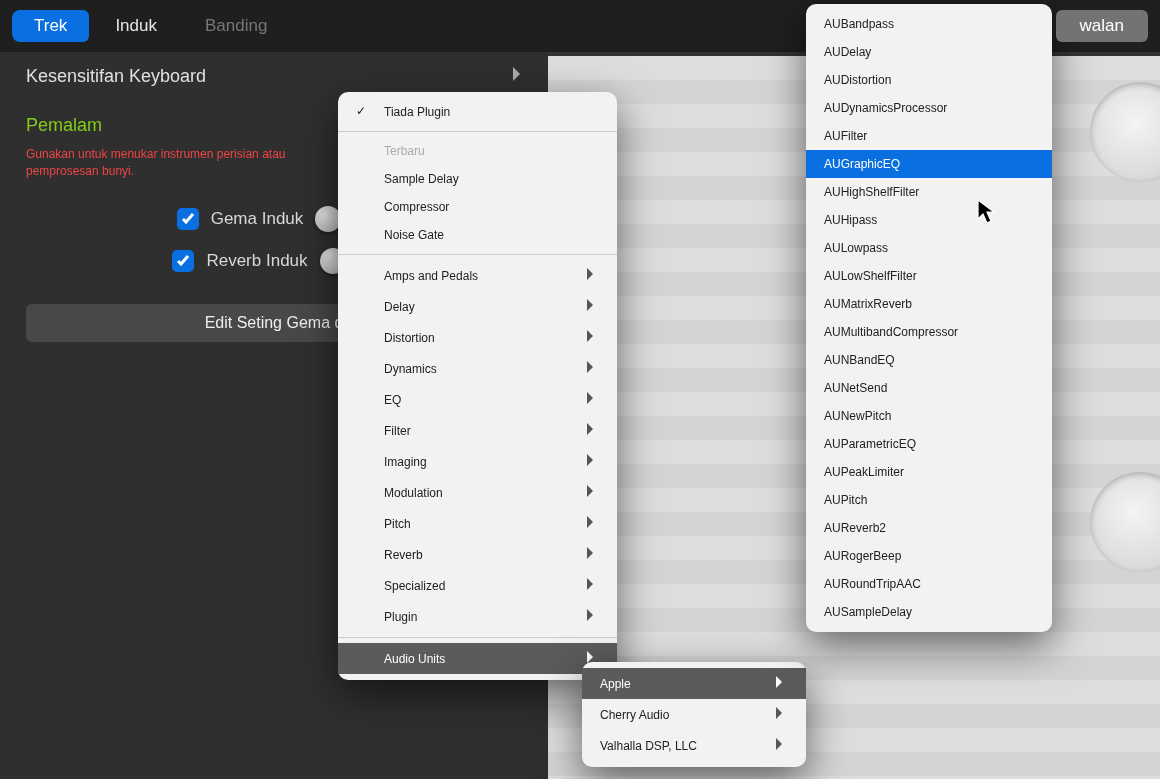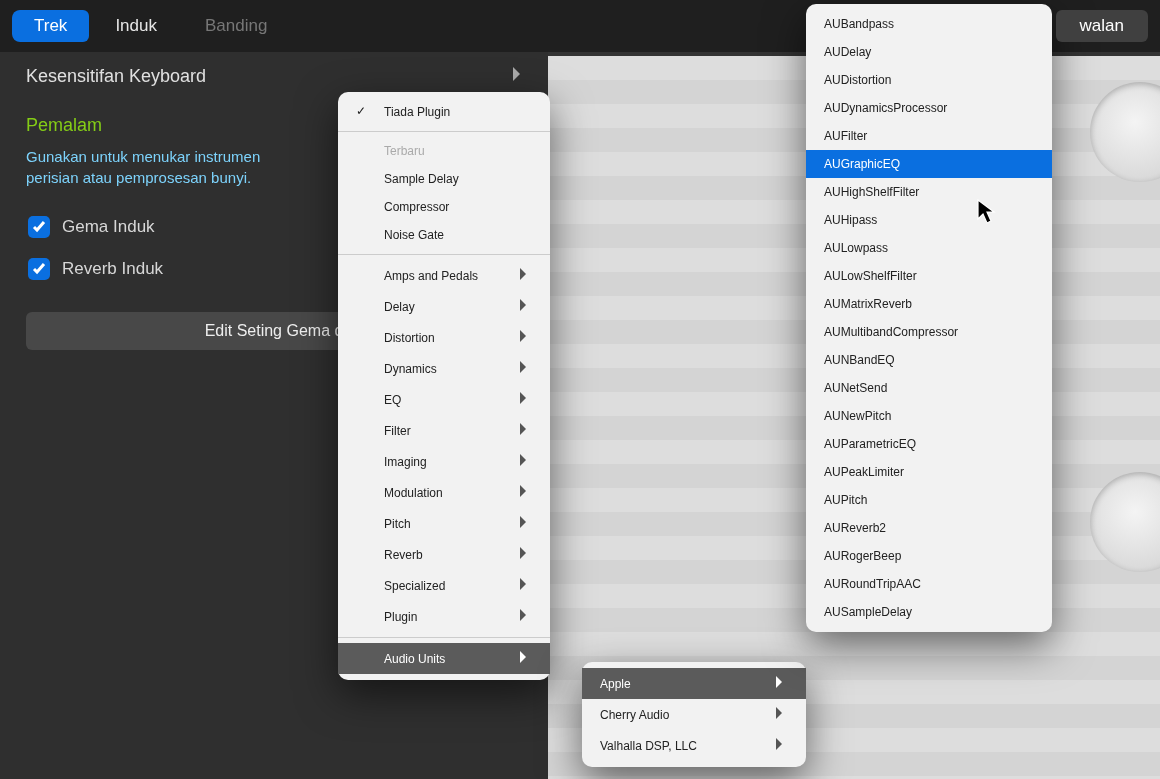--- a/index.html
+++ b/index.html
@@ -4,36 +4,36 @@
 <style>
   * { margin: 0; padding: 0; box-sizing: border-box; font-family: -apple-system, "Helvetica Neue", Arial, sans-serif; }
   body { width: 1160px; height: 779px; background: #2a2a2a; overflow: hidden; position: relative; }
 
   
   .topbar { height: 52px; display: flex; justify-content: space-between; align-items: center; padding: 8px 12px; background: #1f1f1f; }
   .tab-group { display: flex; gap: 4px; border-radius: 8px; overflow: hidden; }
   .tab { padding: 6px 22px; color: #e6e6e6; font-size: 17px; border-radius: 6px; cursor: pointer; }
   .tab.active { background: #0a6fe0; color: #fff; font-weight: 500; }
   .tab.dim { color: #777; }
-  .kawalan-btn { padding: 6px 24px; background: #404040; color: #fff; border-radius: 6px; font-size: 17px; cursor: pointer; z-index: 1; position: relative; }
+  .kawalan-btn { padding: 6px 24px; background: #737373; color: #fff; border-radius: 6px; font-size: 17px; cursor: pointer; z-index: 1; position: relative; }
 
   
   .main { display: flex; height: calc(100% - 52px); }
   .sidebar { width: 548px; background: #2f2f2f; color: #d7d7d7; position: relative; }
   .content { flex: 1; background: #ccc; position: relative; overflow: hidden; }
 
   .row { padding: 14px 26px; display: flex; justify-content: space-between; align-items: center; font-size: 18px; color: #e0e0e0; gap: 38px; }
   .row-arrow svg { fill: #aaa; }
   .section-title { padding: 14px 26px 6px; font-size: 18px; color: #84cc16; font-weight: 500; }
-  .help { padding: 4px 26px 18px; font-size: 15px; color: #7dd3fc; line-height: 1.4; max-width: 320px;}
+  .help { padding: 4px 26px 18px; font-size: 12px; color: #ef4444; line-height: 1.4; max-width: 320px;}
 
   .chk-row { display: flex; align-items: center; gap: 12px; padding: 8px 28px; font-size: 17px; }
   .chk { width: 22px; height: 22px; border-radius: 5px; background: #0a6fe0; display: flex; align-items: center; justify-content: center; }
   .chk svg { stroke: #fff; stroke-width: 3; fill: none; }
-  .knob-row { display:flex; align-items:center; justify-content:space-between;}
+  .knob-row { display:flex; align-items:center; justify-content:center;}
   .knob { width: 26px; height: 26px; border-radius: 50%; background: radial-gradient(circle at 35% 30%, #e6e6e6, #aaaaaa); margin-right: 30px; box-shadow: 0 2px 4px rgba(0,0,0,.4);}
   .edit-btn { margin: 22px 26px 0; padding: 10px; background: #484848; color: #eee; text-align: center; border-radius: 6px; font-size: 16px; cursor: pointer; }
 
   
   .waveform { position:absolute; left:0; right:0; top:0; bottom:0;
     background: repeating-linear-gradient(to bottom, #ddd 0 24px, #d4d4d4 24px 48px);
     border-top: 4px solid #333;
   }
   .dial { position:absolute; top:30px; right:-30px; width:100px; height:100px; border-radius:50%;
     background: radial-gradient(circle at 45% 40%, #f4f4f4, #cfcfcf); box-shadow: inset 0 2px 6px rgba(0,0,0,.25);}
@@ -43,21 +43,21 @@
   .menu { position: absolute; background: #f2f2f2; border-radius: 10px; box-shadow: 0 14px 40px rgba(0,0,0,.55); padding: 6px 0; font-size: 12px; color: #222; }
   .menu .item { padding: 7px 22px 7px 46px; cursor: default; white-space: nowrap; position: relative; display:flex; align-items:center; justify-content:space-between; gap: 24px;}
   .menu .item.disabled { color: #aaa; }
   .menu .item.checked::before { content: "✓"; position: absolute; left: 18px; top: 6px; }
   .menu .item.hover, .menu .item.selected { background: #5b5b5b; color: #fff; }
   .menu .sub-arrow svg { fill: #555; }
   .menu .item.hover .sub-arrow svg, .menu .item.selected .sub-arrow svg { fill:#fff;}
   .menu hr { border: none; border-top: 1px solid #ccc; margin: 5px 0; }
 
   
-  #menu1 { left: 338px; top: 92px; width: 212px; }
+  #menu1 { left: 338px; top: 92px; width: 279px; }
   #menu2 { left: 582px; top: 662px; width: 224px; }
   #menu3 { left: 806px; top: 4px; width: 246px; }
   #menu3 .item { padding-left: 18px; }
   #menu3 .item.selected { background: #0a6fe0; color:#ffffff; font-weight:500;}
 
   .cursor { position:absolute; left:977px; top:199px; width:20px; height:26px; pointer-events:none; z-index:50;}
 </style>
 </head>
 <body>
 

